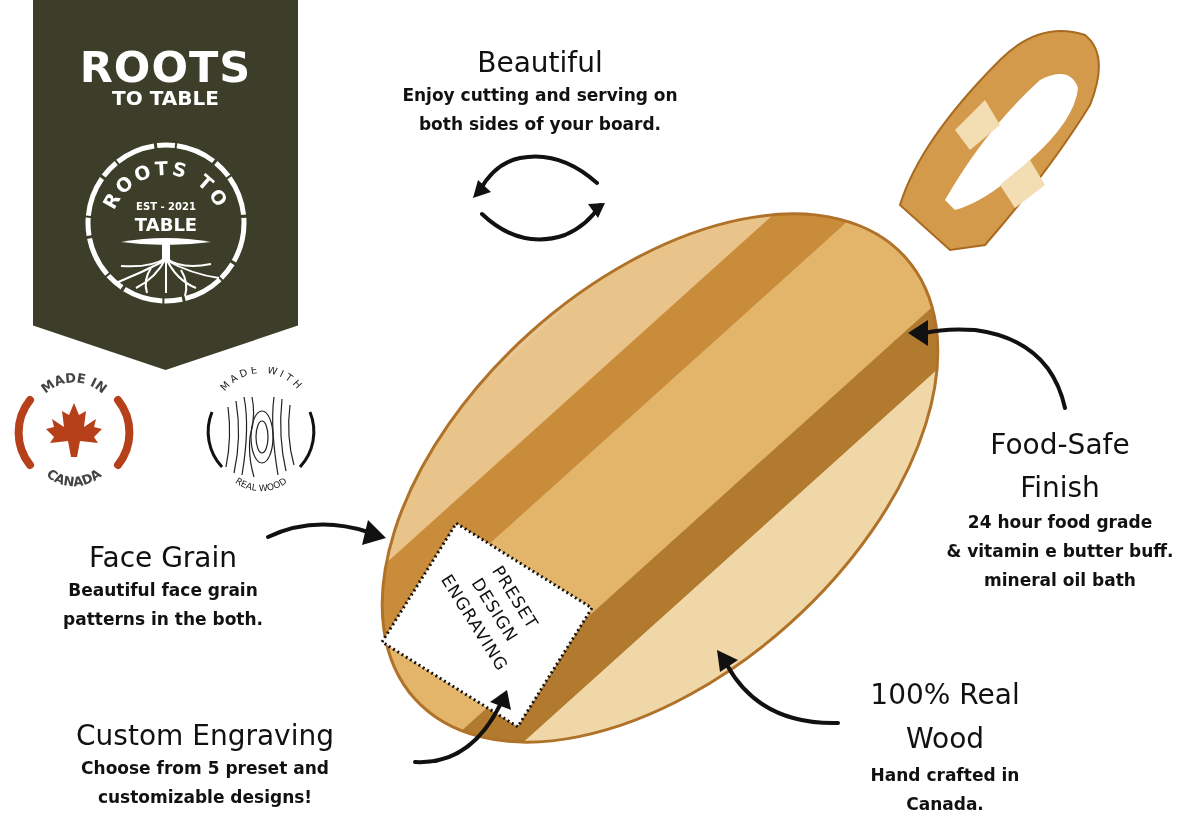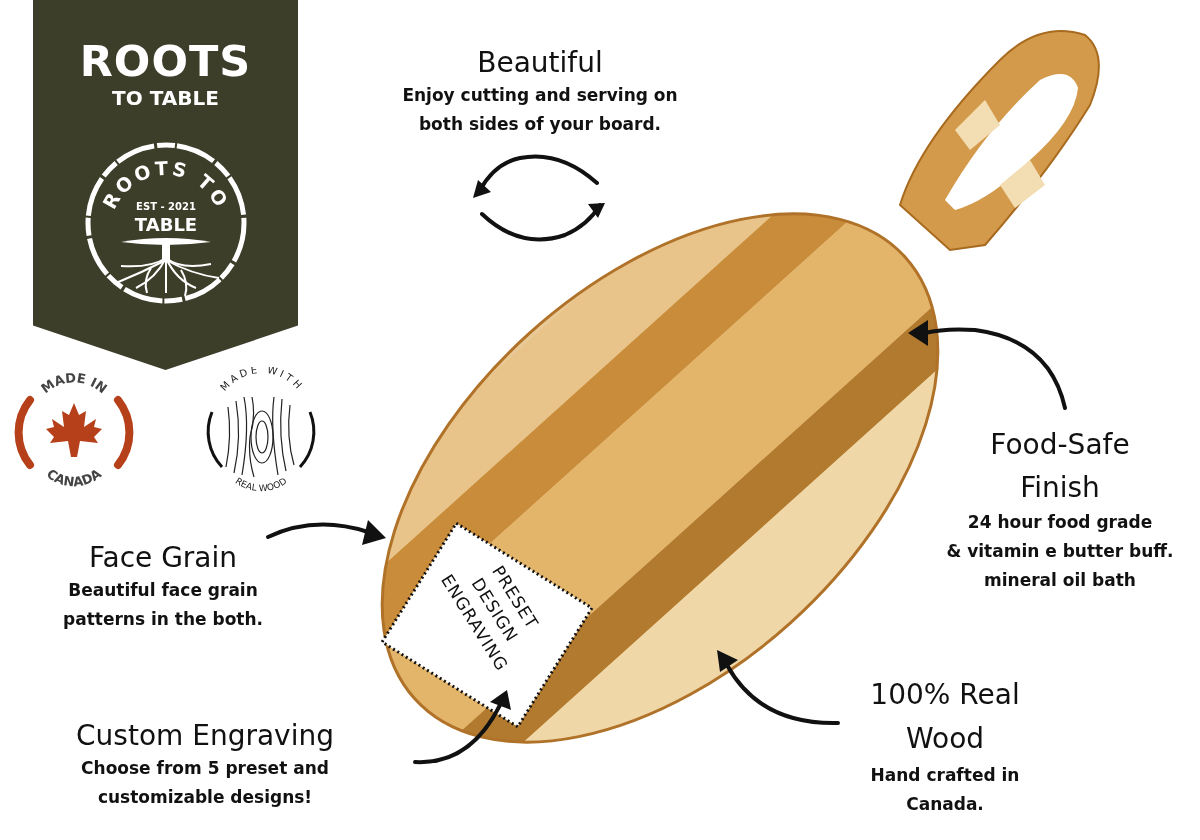--- a/index.html
+++ b/index.html
@@ -6,21 +6,21 @@
     body {
       width: 1200px; height: 840px; background: #ffffff; position: relative; overflow: hidden;
       font-family: "DejaVu Sans", "Liberation Sans", sans-serif; color: #111;
     }
     .abs { position: absolute; }
     .banner {
       left: 33px; top: 0; width: 265px; height: 370px; background: #3c3e29;
       clip-path: polygon(0 0, 100% 0, 100% 88%, 50% 100%, 0 88%);
     }
     .banner-title { position: absolute; left: 0; width: 100%; text-align: center; color: #fff; font-weight: bold; }
-    .b1 { top: 36px; font-size: 43px; letter-spacing: 1px; }
+    .b1 { top: 42px; font-size: 43px; letter-spacing: 1px; }
     .b2 { top: 86px; font-size: 20px; }
     .seal { position: absolute; left: 48px; top: 138px; }
     .feature { text-align: center; }
     .f-title { font-size: 28px; line-height: 36px; color: #111; }
     .f-desc { font-size: 17px; line-height: 29px; color: #111; font-weight: bold; }
     .board { left: 0; top: 0; }
     .engrave-text {
       position: absolute; left: 400px; top: 525px; width: 190px; height: 170px;
       transform: rotate(58deg); transform-origin: center;
       display: flex; flex-direction: column; align-items: center; justify-content: center;

